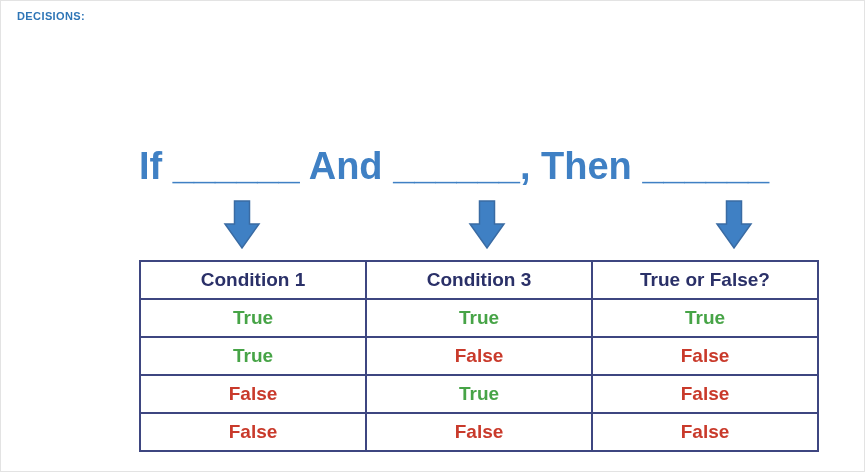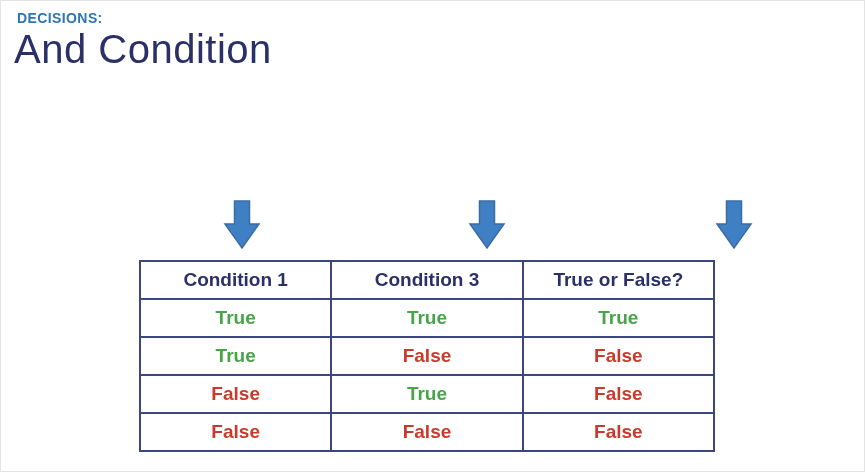--- a/index.html
+++ b/index.html
@@ -10,21 +10,21 @@
     background: #ffffff;
     overflow: hidden;
     box-sizing: border-box;
     border: 1px solid #e3e3e3;
     font-family: "Liberation Sans", sans-serif;
   }
   .eyebrow {
     position: absolute;
     left: 16px;
     top: 9px;
-    font-size: 14px;
+    font-size: 11px;
     font-weight: bold;
     letter-spacing: 0.4px;
     color: var(--eyebrow-color, #2e75b6);
   }
   .title {
     position: absolute;
     left: 13px;
     top: 26px;
     margin: 0;
     font-size: 40px;
@@ -47,21 +47,21 @@
     width: 40px;
     height: 50px;
   }
   .arrow-1 { left: 221px; }
   .arrow-2 { left: 466px; }
   .arrow-3 { left: 713px; }
   table.truth-table {
     position: absolute;
     left: 138px;
     top: 259px;
-    width: 576px;
+    width: 680px;
     border-collapse: collapse;
     table-layout: fixed;
   }
   .truth-table th, .truth-table td {
     border: 2px solid var(--border-color, #3e4680);
     height: 36px;
     text-align: center;
     vertical-align: middle;
     font-size: 19px;
     font-weight: bold;
@@ -70,22 +70,22 @@
   .truth-table th { color: var(--title-color, #2a3068); }
   .val-true  { color: var(--true-color, #47a447); margin-top: 17px; }
   .val-false { color: var(--false-color, #c93a2b); }
 </style>
 </head>
 <body>
 
 <div class="slide">
 
   <div class="eyebrow">DECISIONS:</div>
-  <h1 class="title">And Condition</h1>
 
+  <div class="formula">If ______ And ______, Then ______</div>
 
   <svg class="arrow arrow-1" viewBox="0 0 40 50">
     <polygon points="12.5,1 27.5,1 27.5,24 37,24 20,48 3,24 12.5,24" style="fill: var(--arrow-fill, #3f80c4); stroke: var(--arrow-stroke, #3a6ba3); stroke-width: 1.5;"></polygon>
   </svg>
   <svg class="arrow arrow-2" viewBox="0 0 40 50">
     <polygon points="12.5,1 27.5,1 27.5,24 37,24 20,48 3,24 12.5,24" style="fill: var(--arrow-fill, #3f80c4); stroke: var(--arrow-stroke, #3a6ba3); stroke-width: 1.5;"></polygon>
   </svg>
   <svg class="arrow arrow-3" viewBox="0 0 40 50">
     <polygon points="12.5,1 27.5,1 27.5,24 37,24 20,48 3,24 12.5,24" style="fill: var(--arrow-fill, #3f80c4); stroke: var(--arrow-stroke, #3a6ba3); stroke-width: 1.5;"></polygon>
   </svg>

